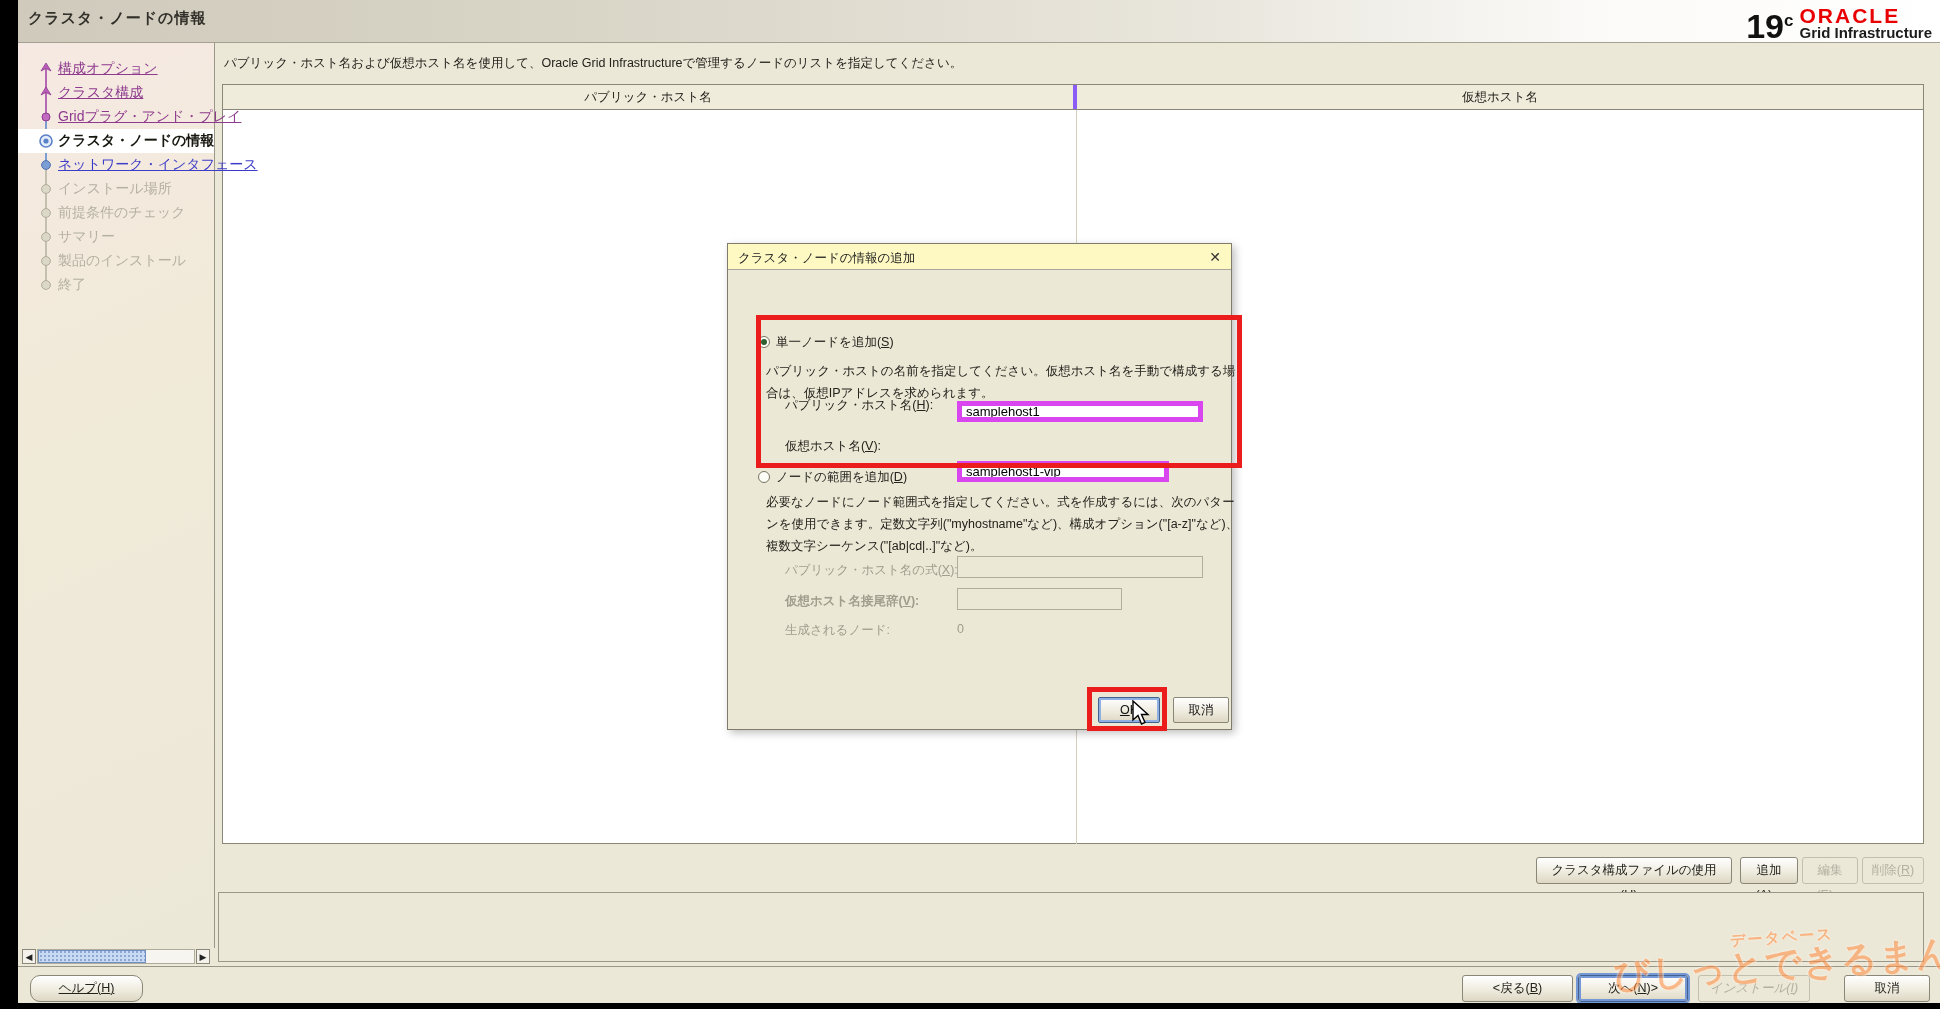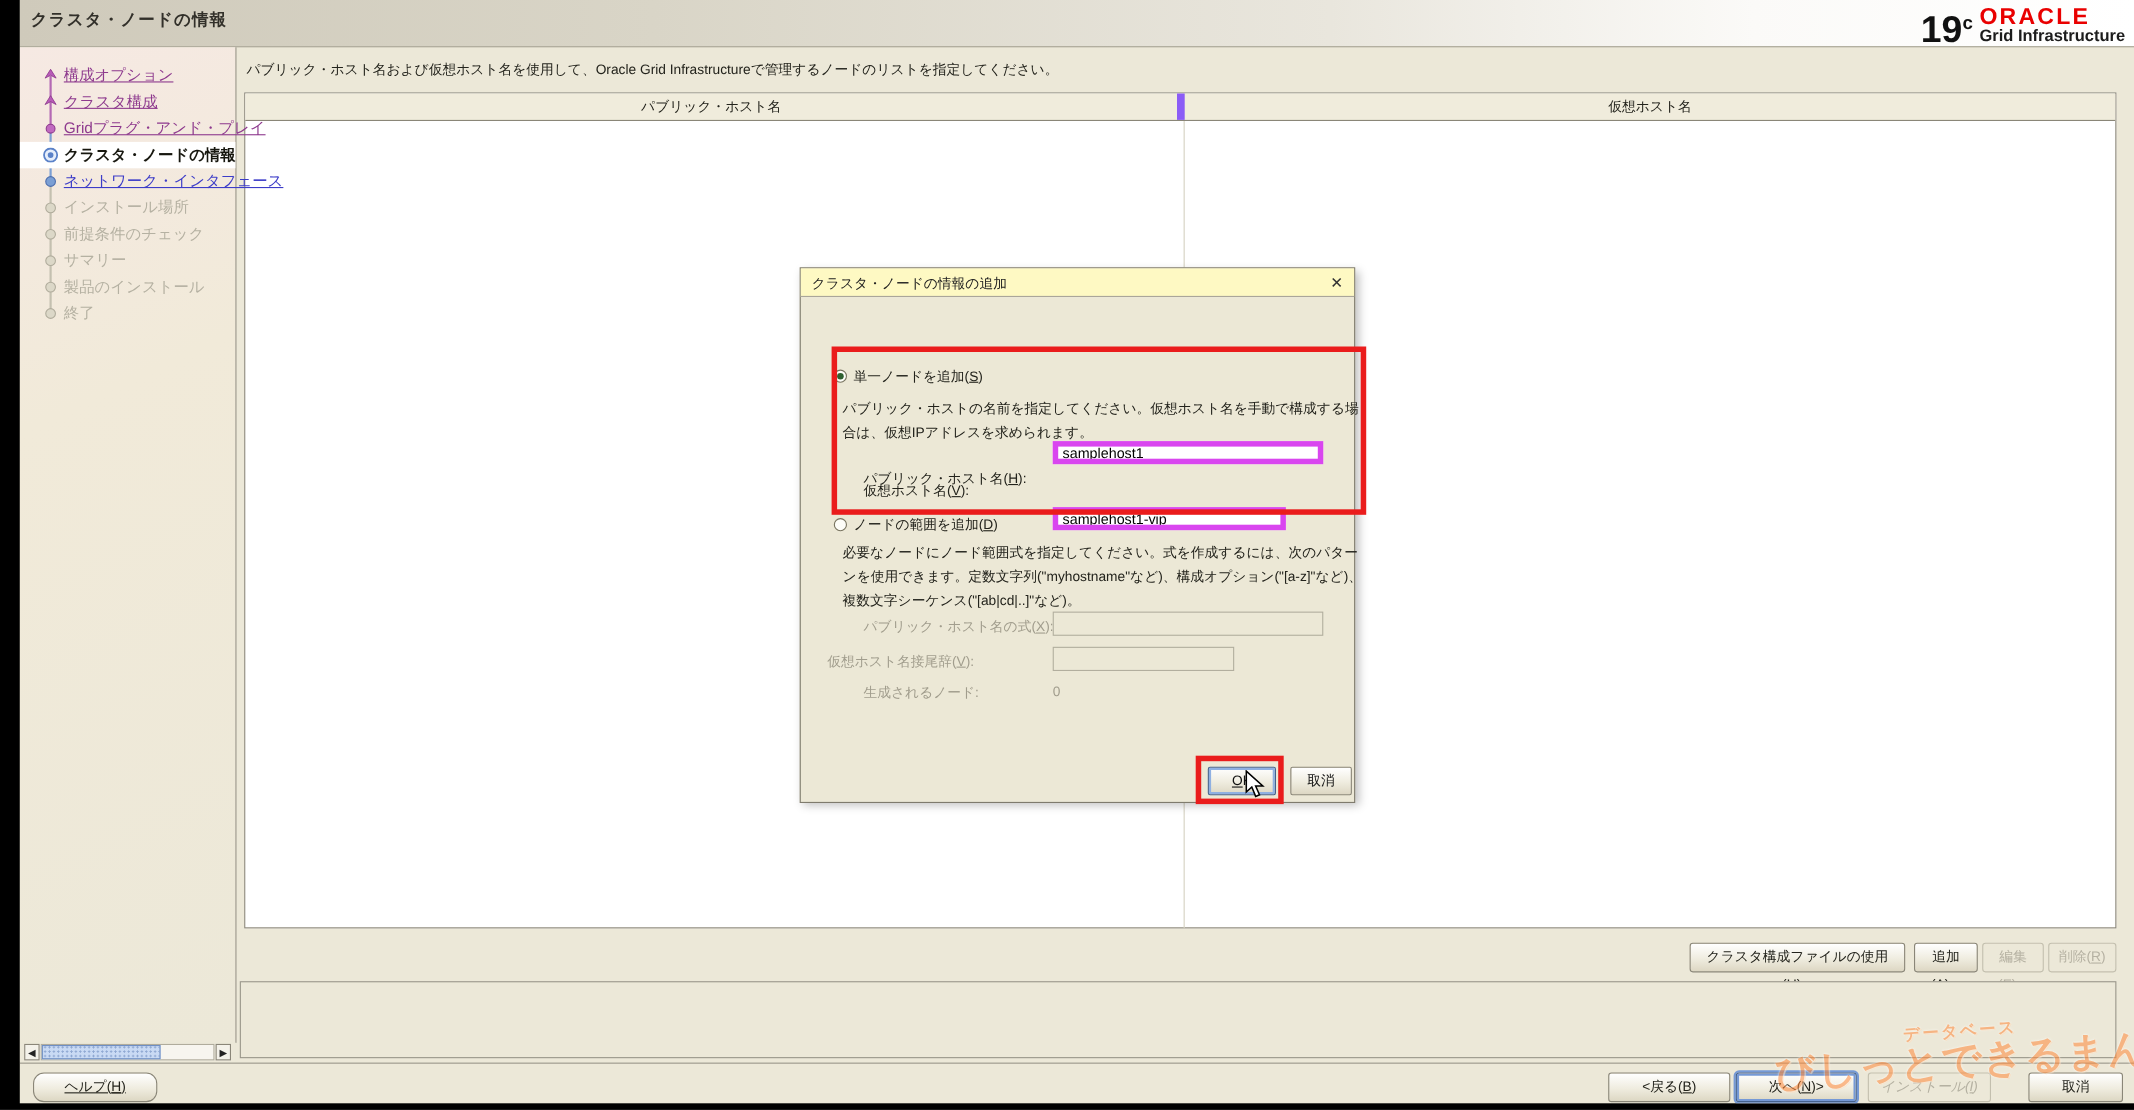--- a/index.html
+++ b/index.html
@@ -50,21 +50,21 @@
   .hs-left{left:4px;}
   .hs-right{left:178px;}
   .hs-track{position:absolute;left:19px;top:1px;width:158px;height:15px;background:#f7f5ef;border:1px solid #b0ac9c;box-sizing:border-box;}
   .hs-thumb{position:absolute;left:0px;top:0px;width:108px;height:13px;background:#c9daf4;border:1px solid #6f8fc4;box-sizing:border-box;
     background-image:radial-gradient(#8fa8d2 1px, transparent 1px);background-size:4px 4px;background-position:40px 3px;}
   
   .instruction{position:absolute;left:206px;top:55px;font-size:12.5px;color:#23231c;}
   .grid-table{position:absolute;left:204px;top:84px;width:1702px;height:760px;border:1px solid #8a8678;box-sizing:border-box;background:#fff;}
   .grid-head{display:flex;height:24px;background:#f0ecdc;border-bottom:1px solid #8a8678;}
   .grid-head .hcell{box-sizing:border-box;font-size:12.5px;color:#23231c;display:flex;align-items:center;justify-content:center;}
-  .grid-head .hcell.c0{width:854px;border-right:7px solid #8b5cf6;}
+  .grid-head .hcell.c0{width:854px;border-right:4px solid #8b5cf6;}
   .grid-head .hcell.c1{flex:1;}
   .grid-body{position:relative;height:734px;}
   .grid-body .vdiv{position:absolute;left:853px;top:0;width:1px;height:100%;background:#d5d1c1;}
   
   .btn{
     position:absolute;height:27px;box-sizing:border-box;
     background:linear-gradient(#ffffff,#efecdf 55%,#ddd7c3);
     border:1px solid #8a8678;border-radius:3px;
     font-size:12.5px;color:#23231c;text-align:center;line-height:25px;cursor:pointer;padding:0 6px;
   }
@@ -224,31 +224,31 @@
   <div class="dialog">
     <div class="dlg-titlebar">
       <span class="dlg-title">クラスタ・ノードの情報の追加</span>
       <span class="dlg-close">✕</span>
     </div>
   </div>
 
   <span class="radio sel" style="left:740px;top:336px;z-index:21;"></span>
   <span class="dlg-label ak" style="left:758px;top:334px;z-index:21;">単一ノードを追加(<u>S</u>)</span>
   <div class="dlg-para" style="left:748px;top:360px;width:474px;z-index:21;">パブリック・ホストの名前を指定してください。仮想ホスト名を手動で構成する場合は、仮想IPアドレスを求められます。</div>
-  <span class="dlg-label ak" style="left:767px;top:427px;z-index:21;">パブリック・ホスト名(<u>H</u>):</span>
+  <span class="dlg-label ak" style="left:767px;top:397px;z-index:21;">パブリック・ホスト名(<u>H</u>):</span>
   <input class="tfield" style="left: 939px; top: 401px; width: 246px; z-index: 21;" value="samplehost1">
   <span class="dlg-label ak" style="left:767px;top:438px;z-index:21;">仮想ホスト名(<u>V</u>):</span>
   <input class="tfield" style="left: 939px; top: 433px; width: 212px; z-index: 21; margin-top: 28px;" value="samplehost1-vip">
 
   <span class="radio" style="left:740px;top:471px;z-index:21;"></span>
   <span class="dlg-label ak" style="left:758px;top:469px;z-index:21;">ノードの範囲を追加(<u>D</u>)</span>
   <div class="dlg-para" style="left:748px;top:491px;width:476px;z-index:21;">必要なノードにノード範囲式を指定してください。式を作成するには、次のパターンを使用できます。定数文字列("myhostname"など)、構成オプション("[a-z]"など)、複数文字シーケンス("[ab|cd|..]"など)。</div>
   <span class="dlg-label ak dis" style="left:767px;top:562px;z-index:21;">パブリック・ホスト名の式(<u>X</u>):</span>
   <input class="tfield dis" style="left: 939px; top: 556px; width: 246px; height: 22px; z-index: 21;" disabled="" value="">
-  <span class="dlg-label ak dis" style="left:734px;top:593px;z-index:21;">仮想ホスト名接尾辞(<u>V</u>):</span>
+  <span class="dlg-label ak dis" style="left:767px;top:593px;z-index:21;font-weight:bold;">仮想ホスト名接尾辞(<u>V</u>):</span>
   <input class="tfield dis" style="left: 939px; top: 588px; width: 165px; height: 22px; z-index: 21;" disabled="" value="">
   <span class="dlg-label dis" style="left:767px;top:622px;z-index:21;">生成されるノード:</span>
   <span class="dlg-label dis" style="left:939px;top:622px;z-index:21;">0</span>
 
   <div class="dlg-btn focused u-first" style="left:1080px;top:697px;width:62px;z-index:21;">OK</div>
   <div class="dlg-btn" style="left:1155px;top:697px;width:56px;z-index:21;">取消</div>
 
   <div class="red-rect" style="left:738px;top:315px;width:486px;height:153px;"></div>
   <div class="red-rect" style="left:1069px;top:687px;width:80px;height:44px;"></div>
 

